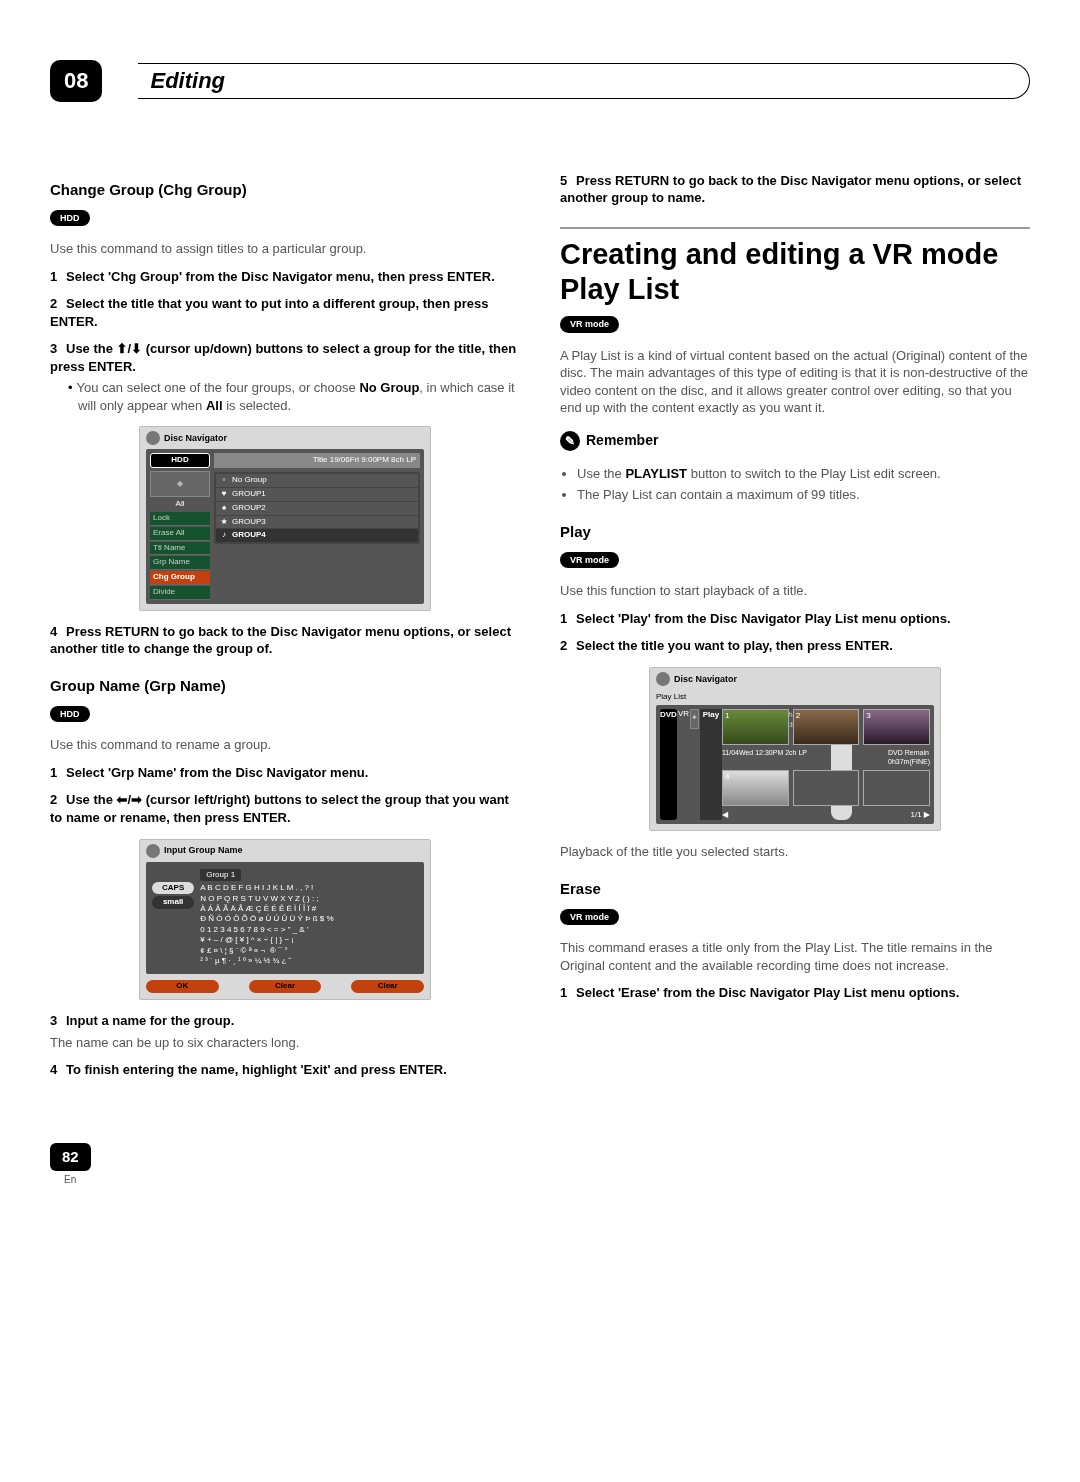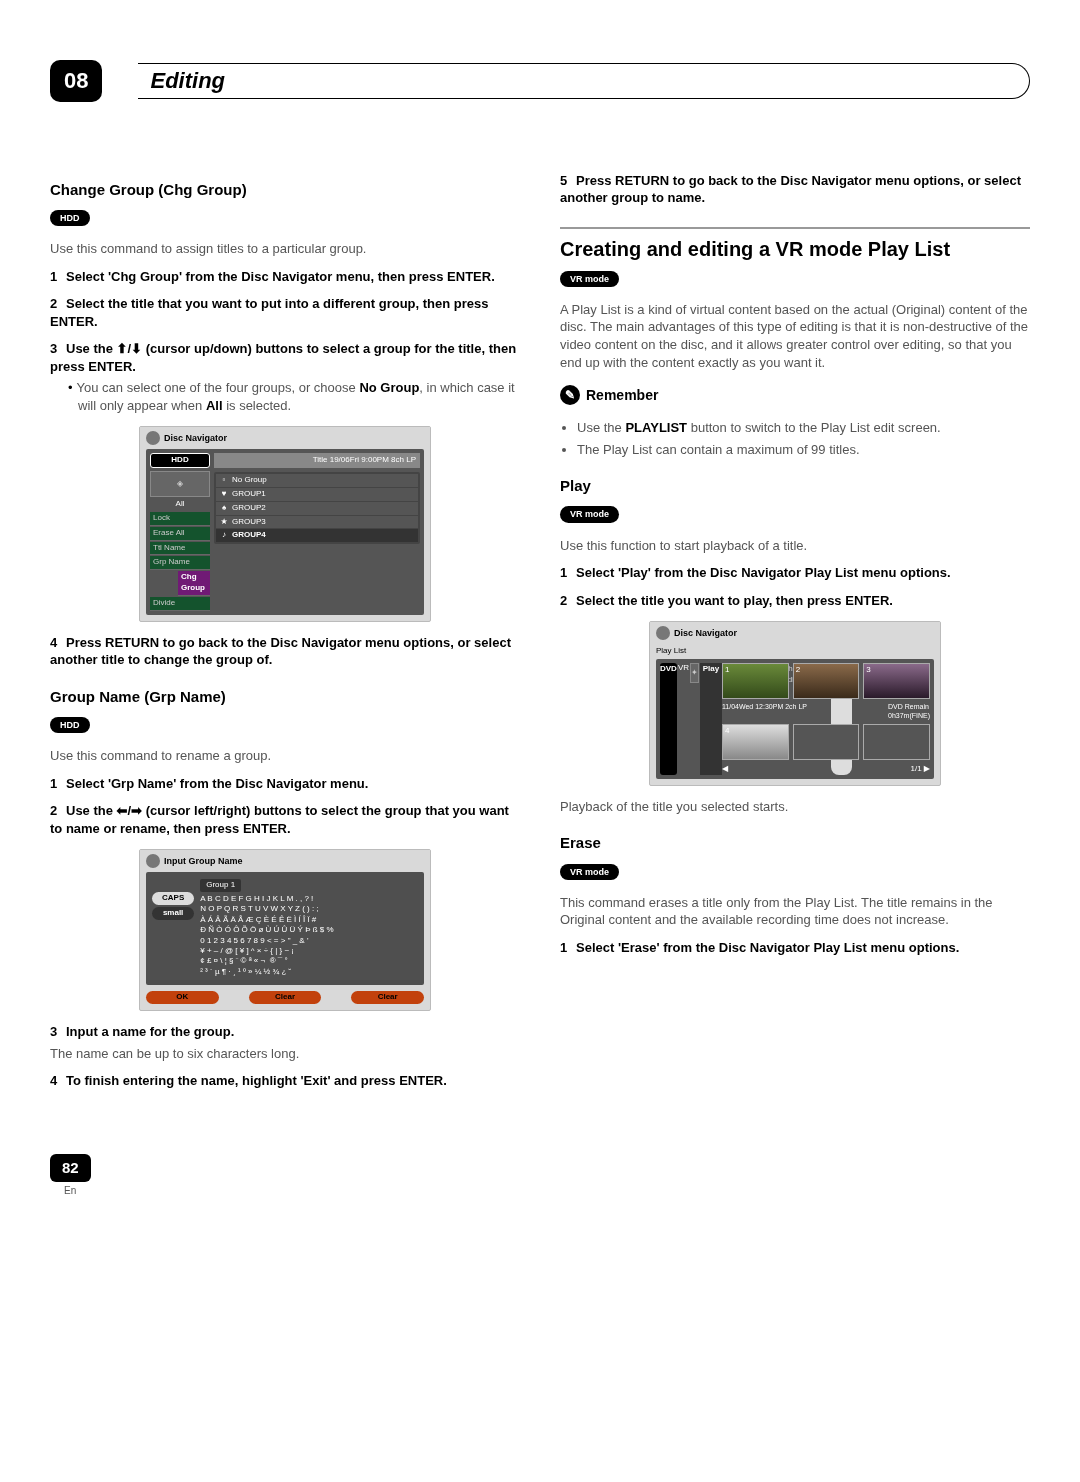--- a/index.html
+++ b/index.html
@@ -44,21 +44,21 @@
   }
   .columns {
     display: flex;
     gap: 40px;
   }
   .col {
     flex: 1;
     min-width: 0;
   }
   h2.section-main {
-    font-size: 20px;
+    font-size: 29px;
     font-weight: bold;
     margin: 20px 0 6px 0;
     line-height: 1.2;
     border-top: 2px solid #999;
     padding-top: 8px;
   }
   h3.section-sub {
     font-size: 15px;
     font-weight: bold;
     margin: 18px 0 6px 0;
@@ -158,21 +158,21 @@
     margin-bottom:2px;
   }
   .nav-side .cube {
     height:24px;background:#666;border:1px solid #888;
     display:flex;align-items:center;justify-content:center;
   }
   .nav-side .all-lbl {text-align:center;color:#fff;padding:1px 0;}
   .nav-side .menu-item {
     background:#14532d;color:#ccc;padding:1px 3px;border-bottom:1px solid #666;
   }
-  .nav-side .menu-item.sel {background:#701a75;color:#fff;font-weight:bold;margin-left:28px;}
+  .nav-side .menu-item.sel {background:#c2410c;color:#fff;font-weight:bold;}
   .nav-main { flex:1; }
   .title-strip {
     background:#888;color:#fff;padding:2px 4px;
     display:flex;justify-content:flex-end;
     font-size:8px;margin-bottom:4px;
   }
   .group-list {
     background:#444;border-radius:2px;padding:2px;
     display:flex;flex-direction:column;gap:1px;
   }

